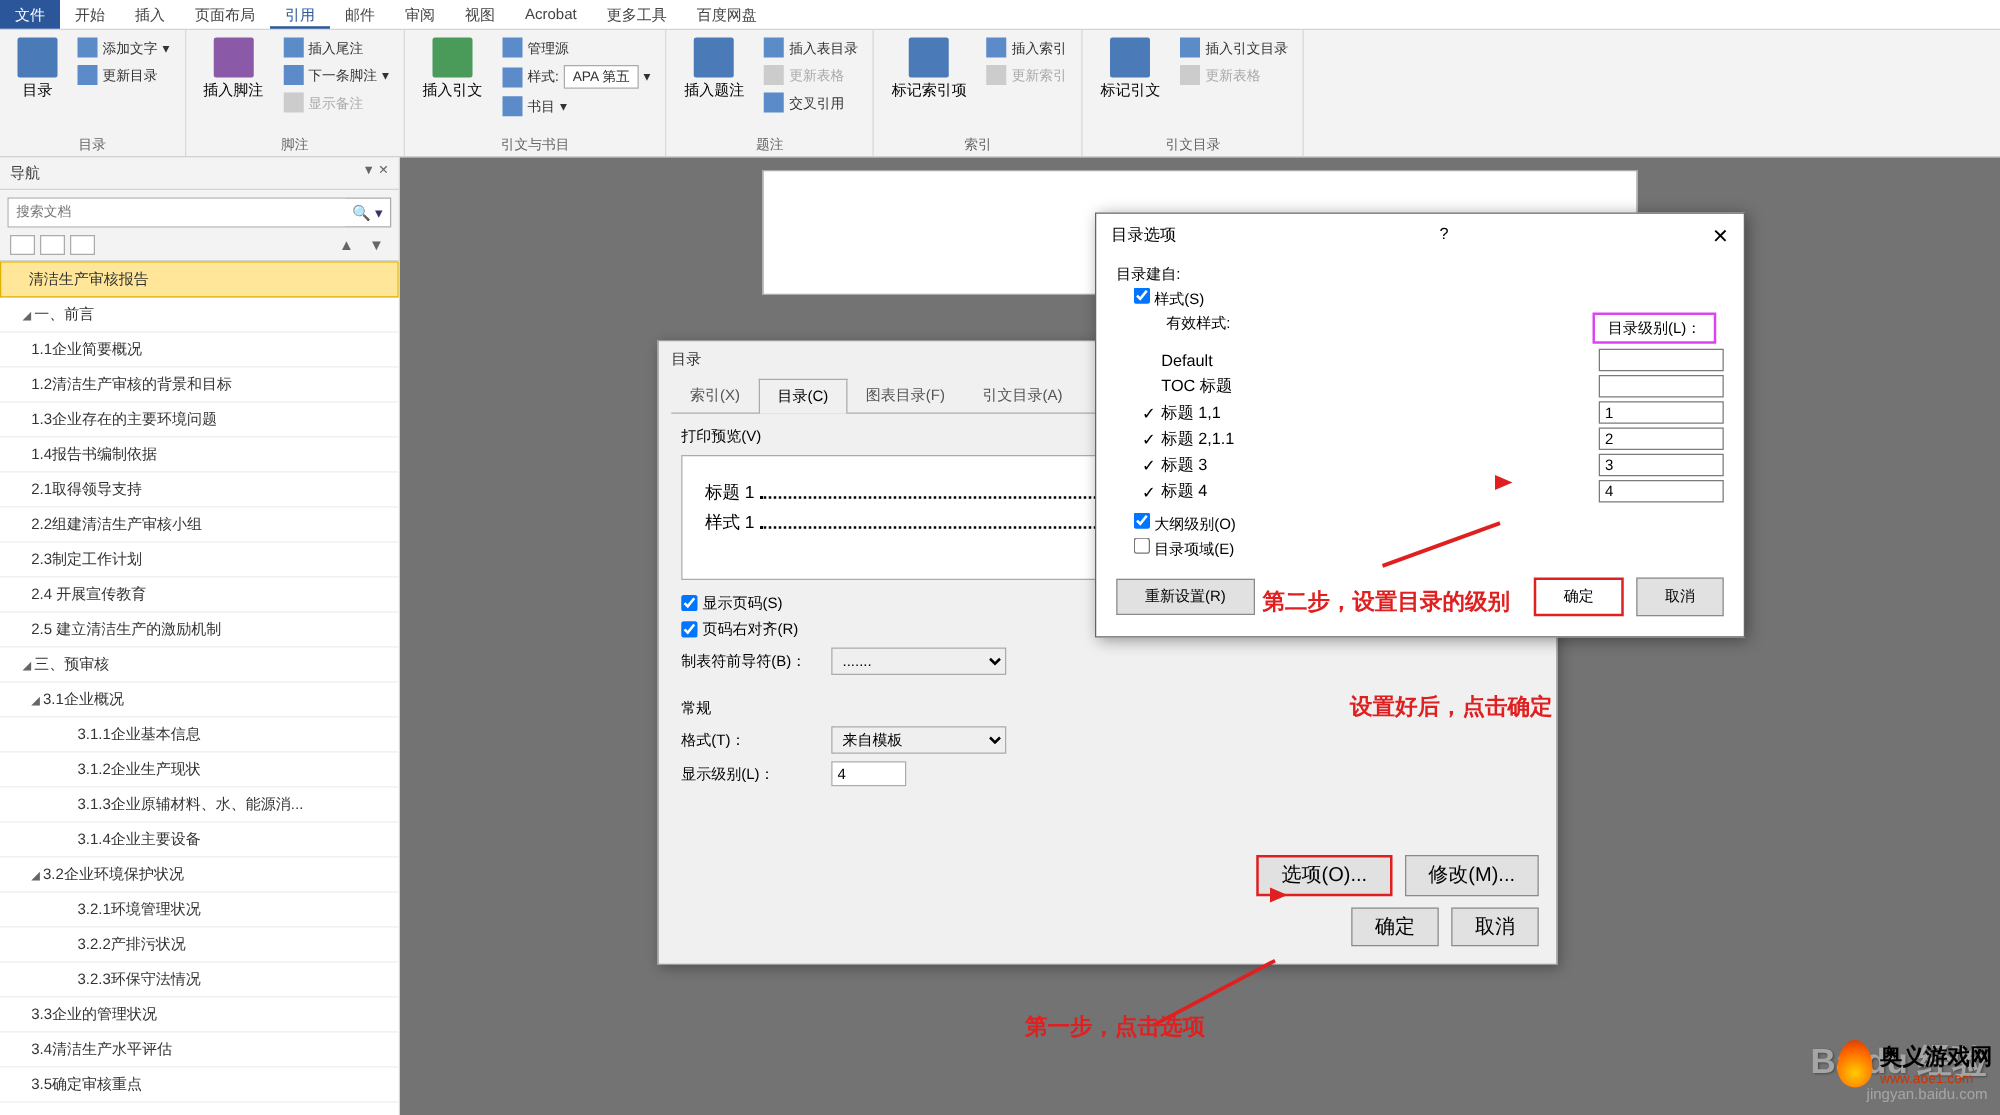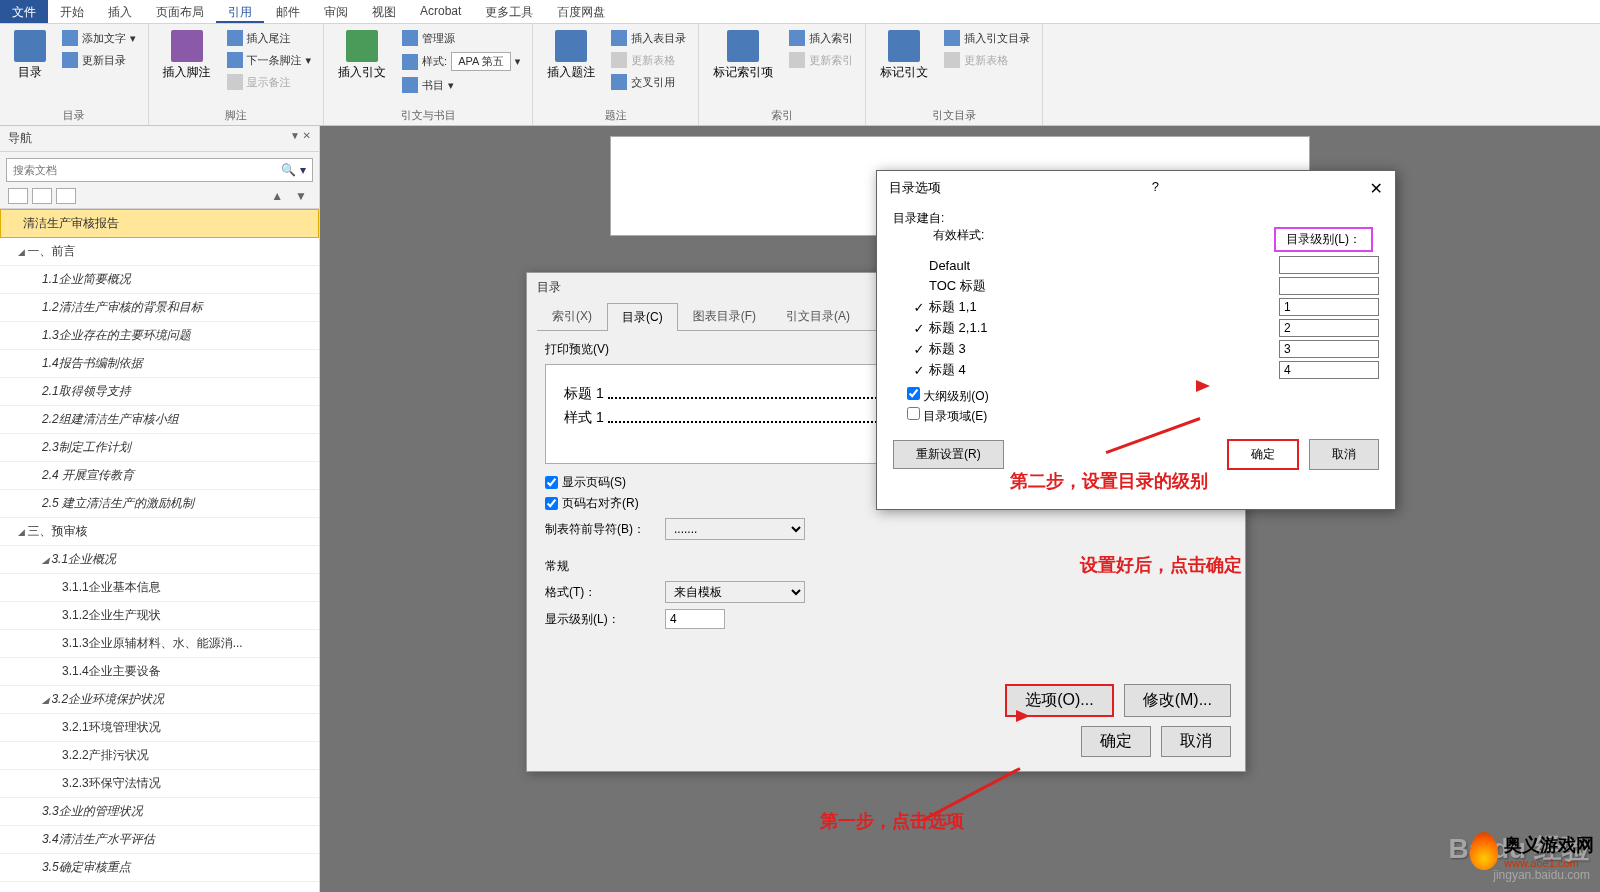--- a/index.html
+++ b/index.html
@@ -30,21 +30,21 @@
 .search .mag { padding:4px 6px; color:#336; }
 .viewbtns { display:flex; gap:4px; padding:0 8px 4px; align-items:center; }
 .viewbtns .vb { width:20px; height:16px; border:1px solid #ababab; background:#fff; }
 .viewbtns .spacer { flex:1; }
 .viewbtns .arr { color:#666; padding:0 4px; }
 .tree { flex:1; overflow-y:auto; border-top:1px solid #d4d4d4; background:#fff; }
 .tree .item { padding:5px 8px 5px 22px; border-bottom:1px solid #eee; color:#333; cursor:pointer; white-space:nowrap; overflow:hidden; text-overflow:ellipsis; }
 .tree .item.sel { background:#ffe699; border:1px solid #e0b000; }
 .tree .item.h1 { padding-left:18px; }
 .tree .item.h1::before { content:"◢ "; color:#666; font-size:9px; }
-.tree .item.h2 { padding-left:42px;font-style:italic; }
+.tree .item.h2 { padding-left:25px; }
 .tree .item.h2e::before { content:"◢ "; color:#666; font-size:9px; }
 .tree .item.h3 { padding-left:62px; }
 .tree::-webkit-scrollbar { width:16px; }
 .tree::-webkit-scrollbar-thumb { background:#c1c1c1; }
 
 .doc { flex:1; background:#737373; position:relative; padding:10px 40px; }
 .page { background:#fff; width:700px; height:100px; margin:0 auto; border:1px solid #aaa; }
 
 .dlg1 { position:absolute; left:526px; top:272px; width:720px; height:500px; background:#f0f0f0; border:1px solid #9a9a9a; box-shadow:2px 2px 10px rgba(0,0,0,.3); }
 .dlg1 .title { padding:6px 10px; font-size:12px; color:#333; }
@@ -339,20 +339,21 @@
 </div>
 
 <div class="dlg2">
   <div class="title">
       <span>目录选项</span>
       <span>?</span>
       <span class="x">✕</span>
     </div>
   <div class="body">
     <div>目录建自:</div>
+    <div class="chk2"><input type="checkbox" checked="" style=""> <span>样式(S)</span></div>
     <div class="hdrrow">
         <span>有效样式:</span>
         <span class="hdrbox">目录级别(L)：</span>
       </div>
     <div class="list" id="stylelist">
         <div class="srow">
           <span class="chk"></span>
           <span class="nm">Default</span>
           <input value="" style="">
         </div>

